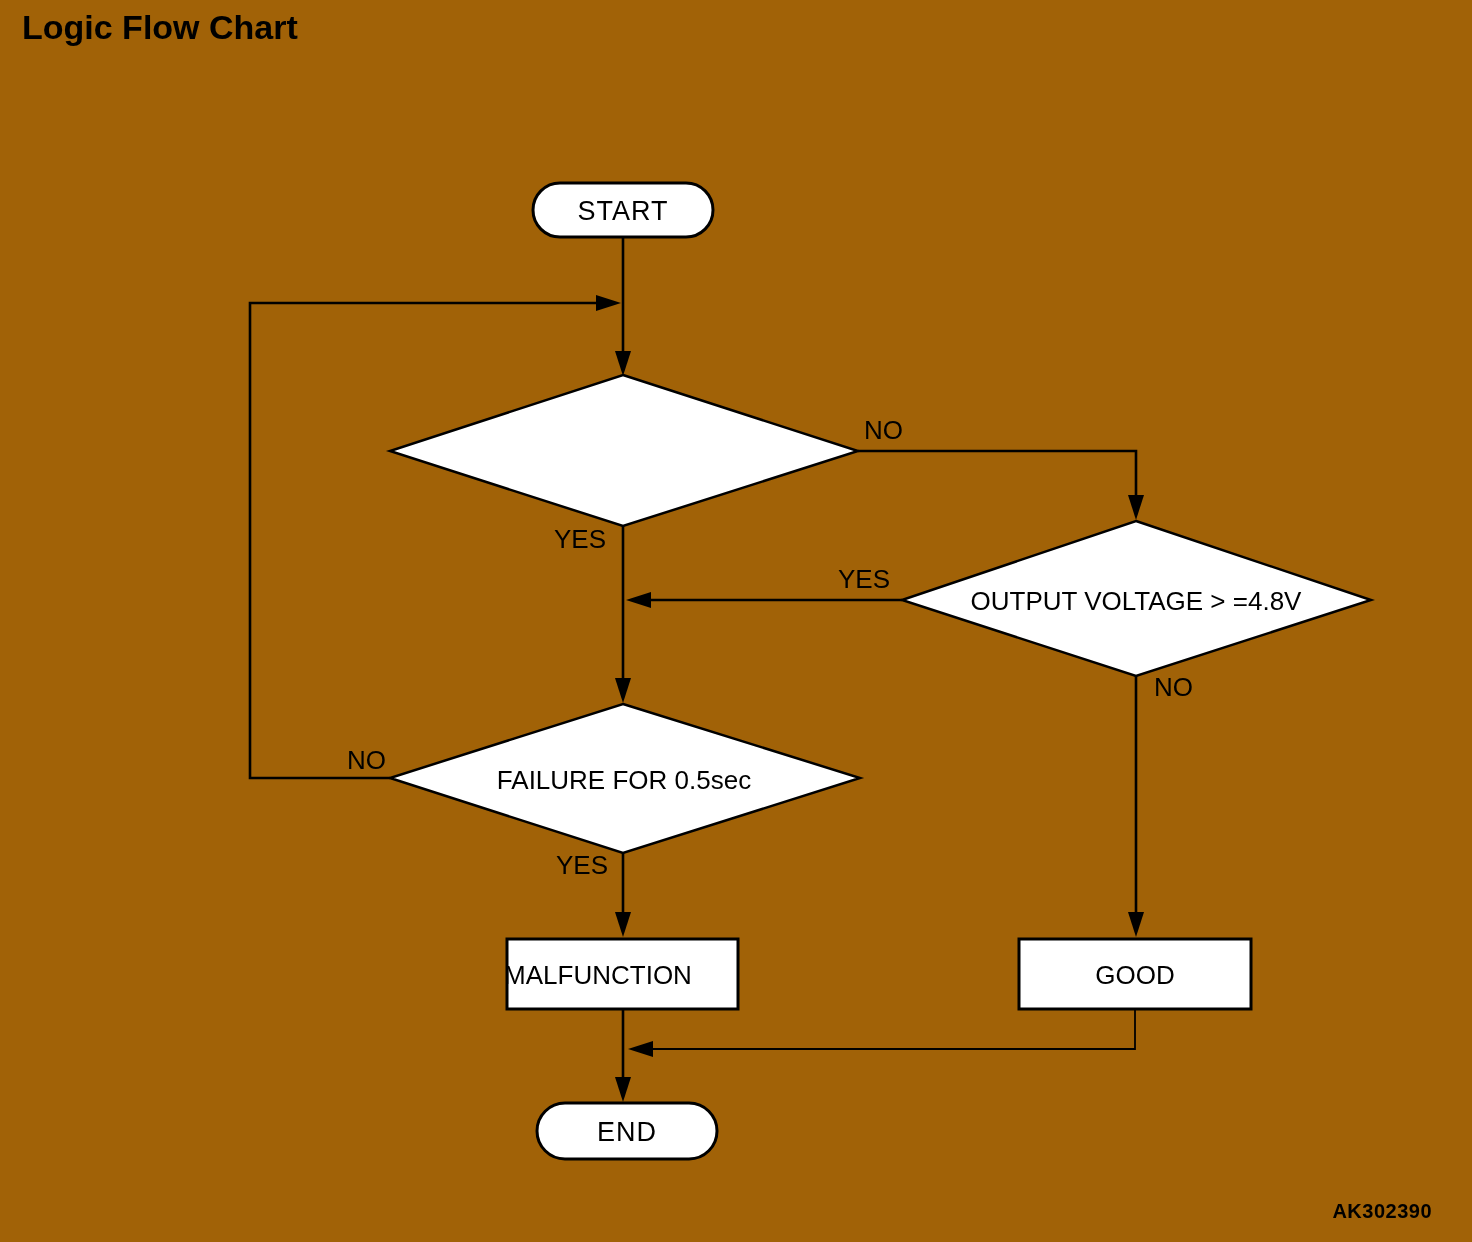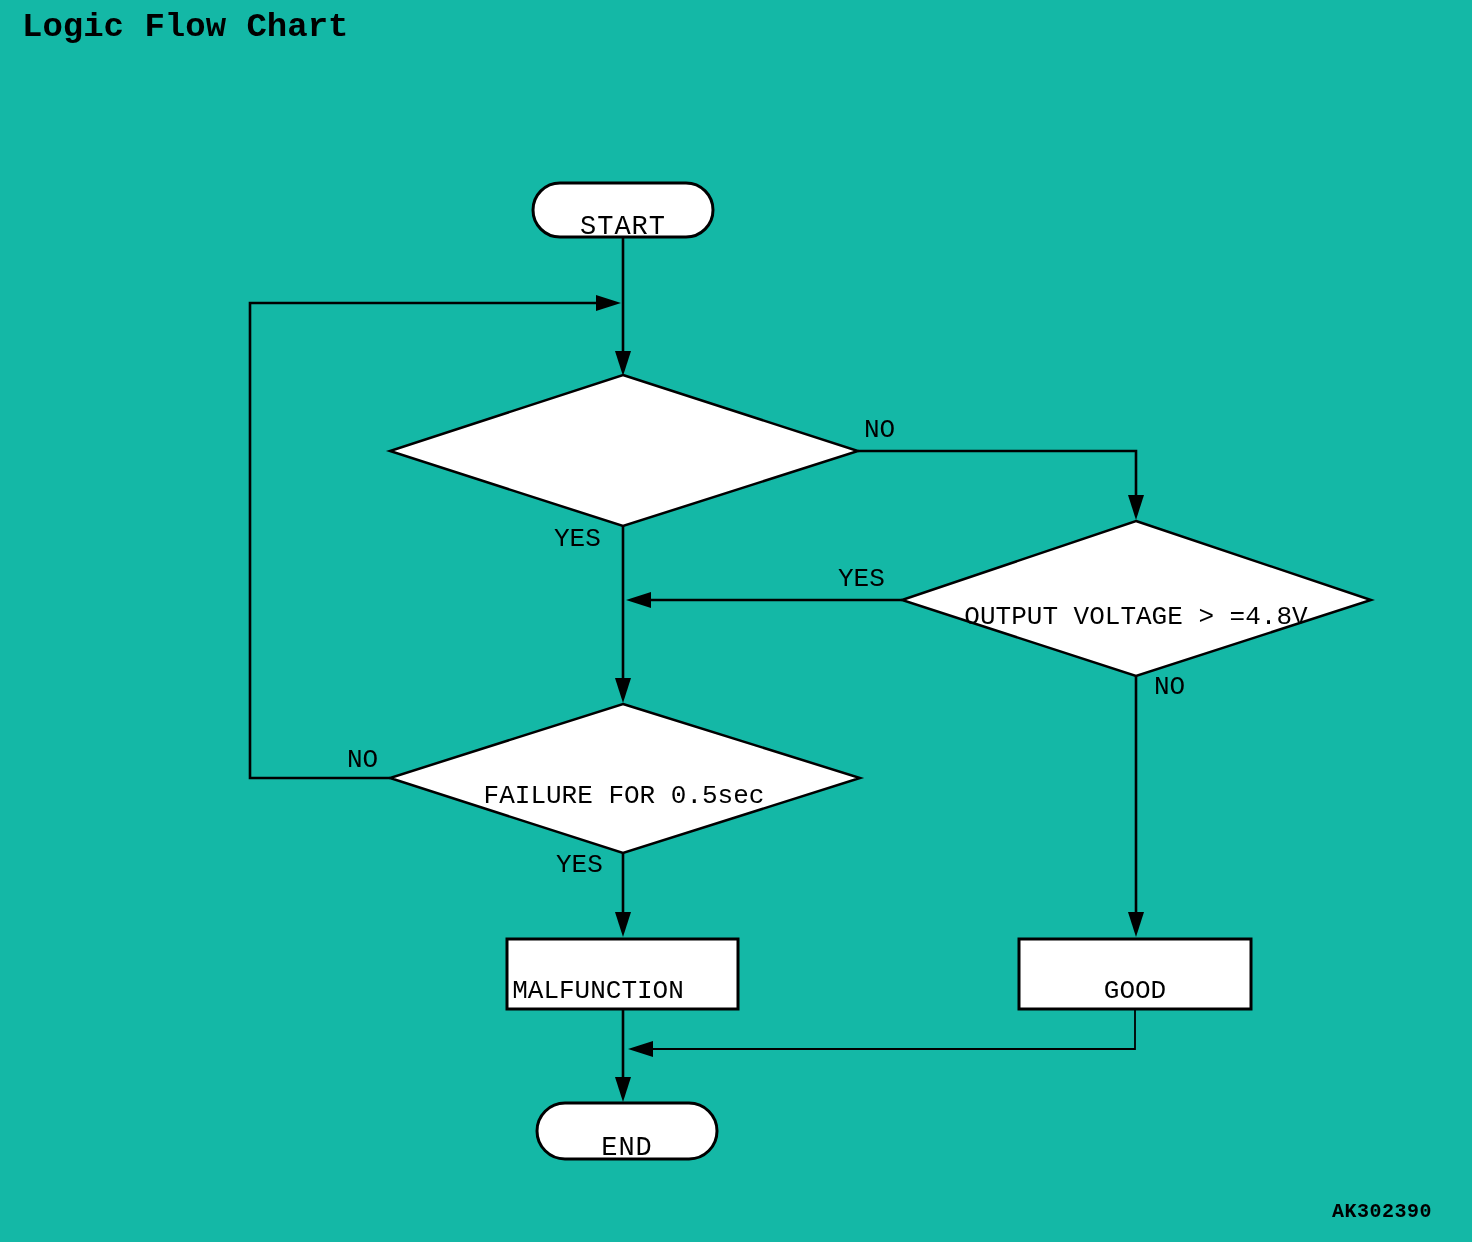--- a/index.html
+++ b/index.html
@@ -4,31 +4,31 @@
 <style>
   * { margin: 0; padding: 0; box-sizing: border-box; }
   html, body { background: #ffffff; }
   body {
     width: 1472px; height: 1242px;
     position: relative;
     font-family: "Liberation Sans", sans-serif;
     color: #000;
     overflow: hidden;
   }
-  .page { position: absolute; inset: 0; background: #14b8a6; font-family: Liberation Mono, monospace; }
+  .page { position: absolute; inset: 0; background: #a16207; }
   .page-title {
     position: absolute; left: 22px; top: 8px;
     font-size: 34px; font-weight: bold; white-space: nowrap;
   }
   svg.diagram { position: absolute; left: 0; top: 0; }
   .lbl {
     position: absolute; font-size: 26px; line-height: 30px;
     white-space: nowrap; color: #000;
   }
-  .ctr { transform: translate(-50%, -50%); text-align: center; margin-top: 16px; }
+  .ctr { transform: translate(-50%, -50%); text-align: center; }
   .terminator-lbl { font-size: 27px; letter-spacing: 1px; }
   .figure-code {
     position: absolute; right: 40px; top: 1200px;
     font-size: 20px; font-weight: bold; letter-spacing: 0.5px;
   }
 </style>
 </head>
 <body>
 
 <div class="page">

